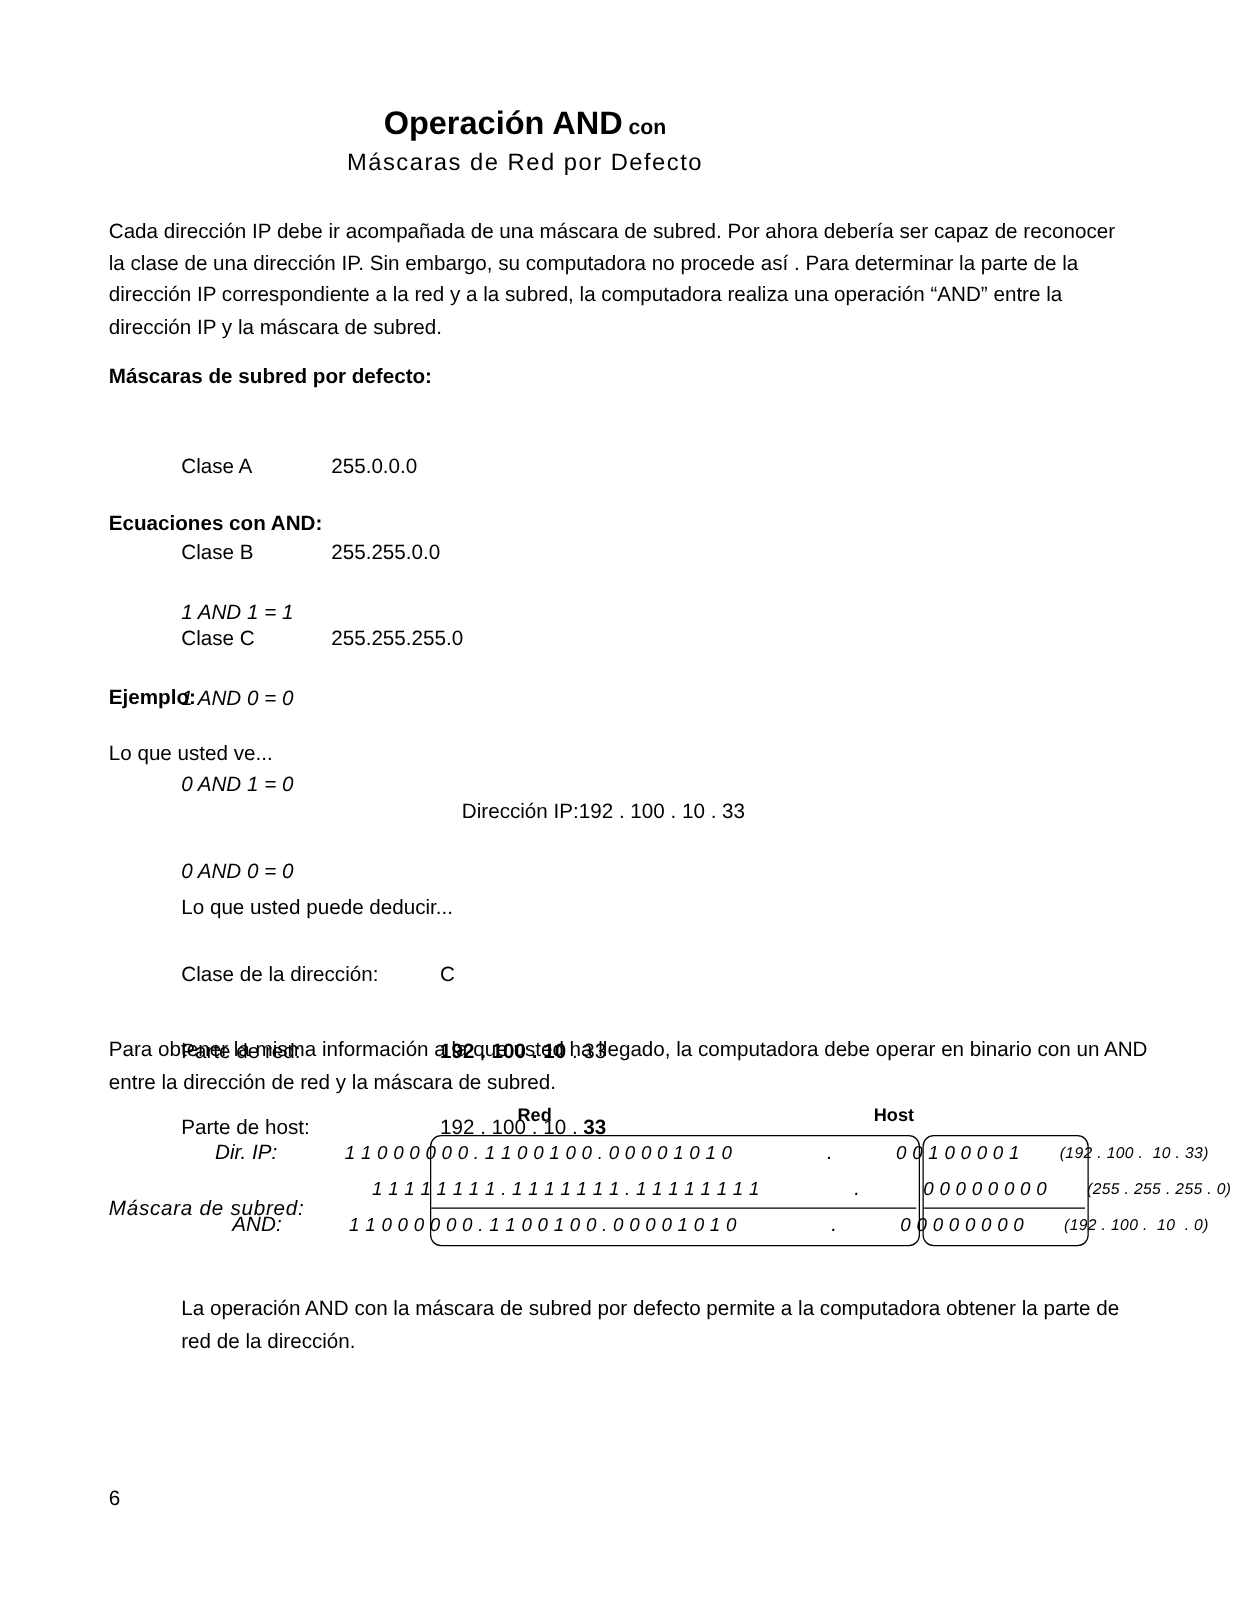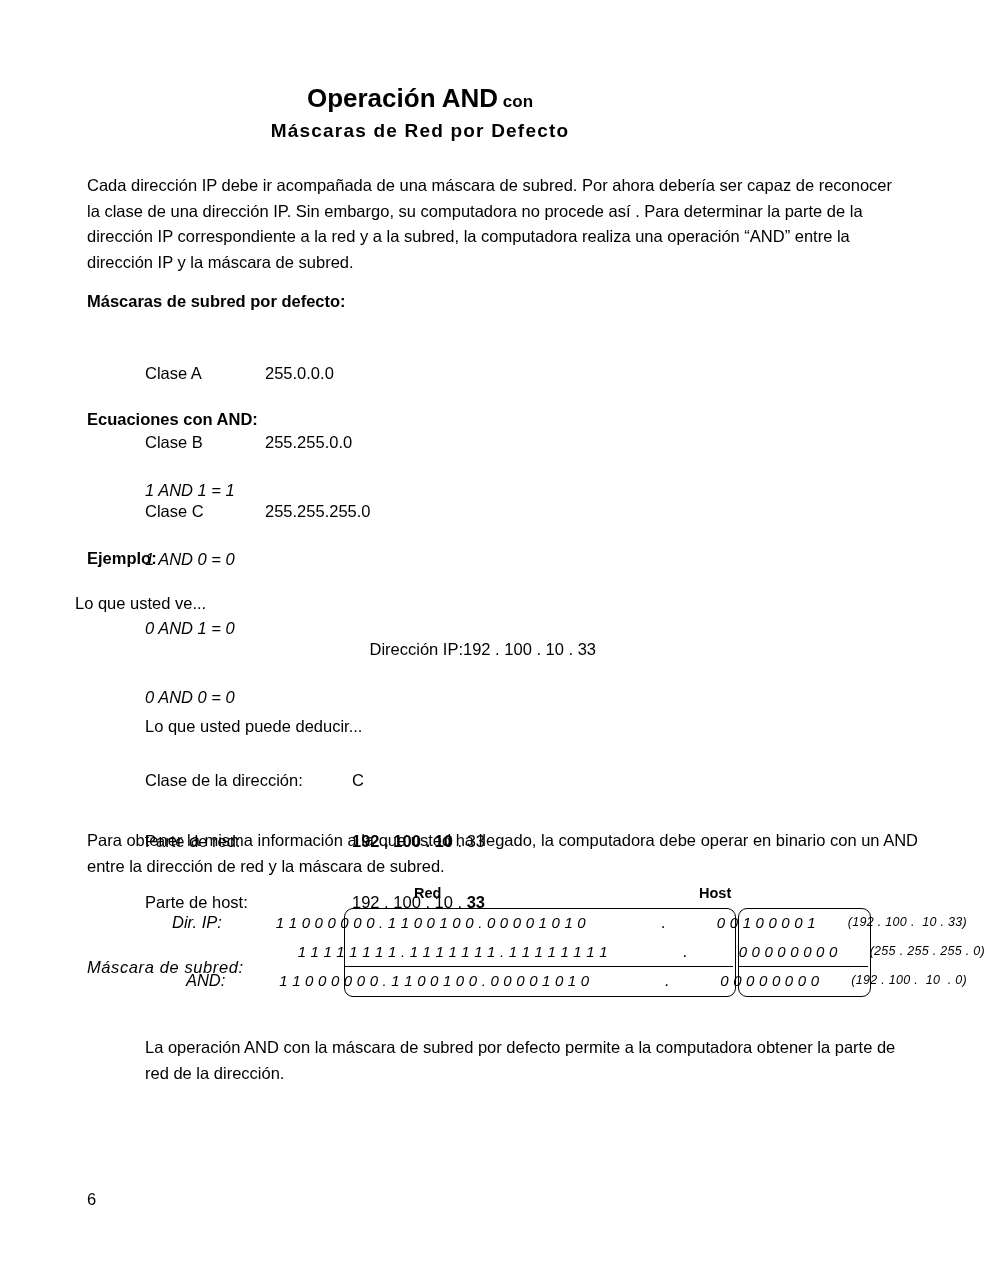--- a/index.html
+++ b/index.html
@@ -34,21 +34,21 @@
     font-weight: bold;
     letter-spacing: 0px;
     line-height: 1.15;
   }
   .title-line1 .small {
     font-size: 17px;
     font-weight: bold;
   }
   .title-line2 {
     font-size: 19px;
-    font-weight: bold;
+    font-weight: normal;
     margin-top: 6px;
     letter-spacing: 1.2px;
     text-align: center;
   }
 
   
   .para {
     position: absolute;
     font-size: 16.5px;
     line-height: 25.5px;
@@ -76,21 +76,21 @@
     line-height: 23px;
   }
 
   .masks { top: 316px; left: 145px; }
   .masks .mrow { display: block; height: 23px; }
   .masks .mlabel { display: inline-block; width: 120px; }
 
   .eqs { top: 433px; left: 145px; }
   .eqs .erow { display: block; height: 23px; font-style: italic; }
 
-  .lo-que-ve   { position: absolute; top: 594px; left: 75px; font-size: 16.5px; }
+  .lo-que-ve   { position: absolute; top: 594px; left: 87px; font-size: 16.5px; }
   .dir-ip-row  { position: absolute; top: 640px; left: 145px; font-size: 16.5px; white-space: pre; text-align: right; }
   .dir-ip-row .dlabel { display: inline-block; width: 318px; }
 
   .lo-que-deduce { position: absolute; top: 717px; left: 145px; font-size: 16.5px; }
 
   .deduce { position: absolute; top: 733px; left: 145px; font-size: 16.5px; white-space: pre; }
   .deduce .drow  { display: block; height: 23px; }
   .deduce .dlab  { display: inline-block; width: 207px; }
   .deduce .dval-class { display: inline-block; }
   .deduce .dval  { display: inline-block; }

